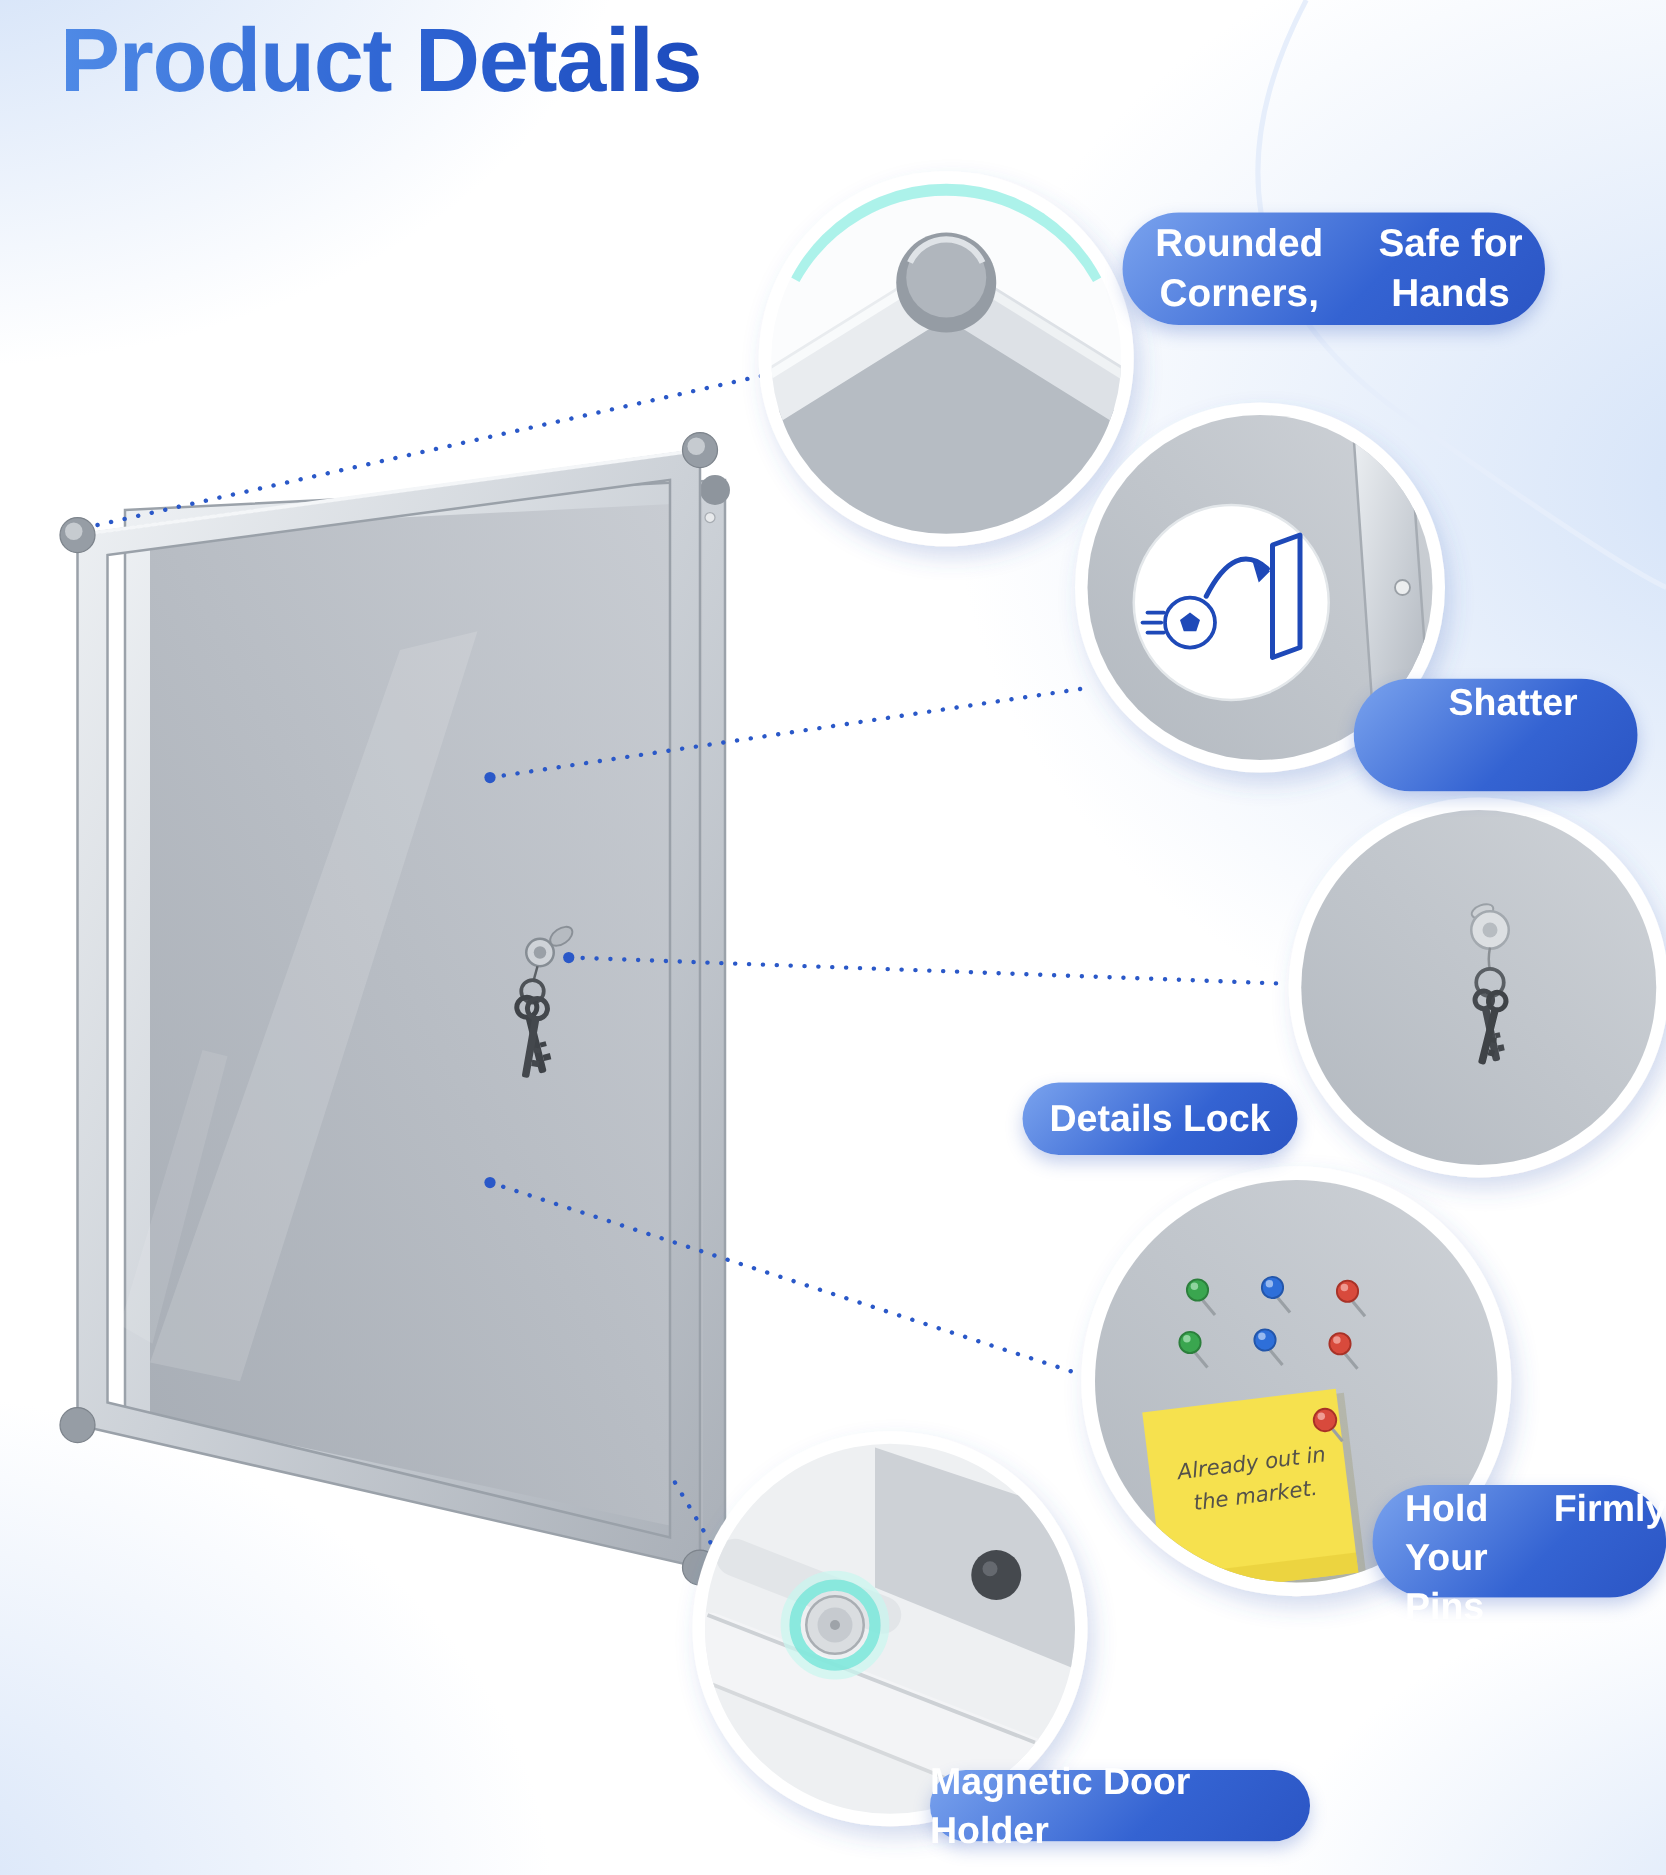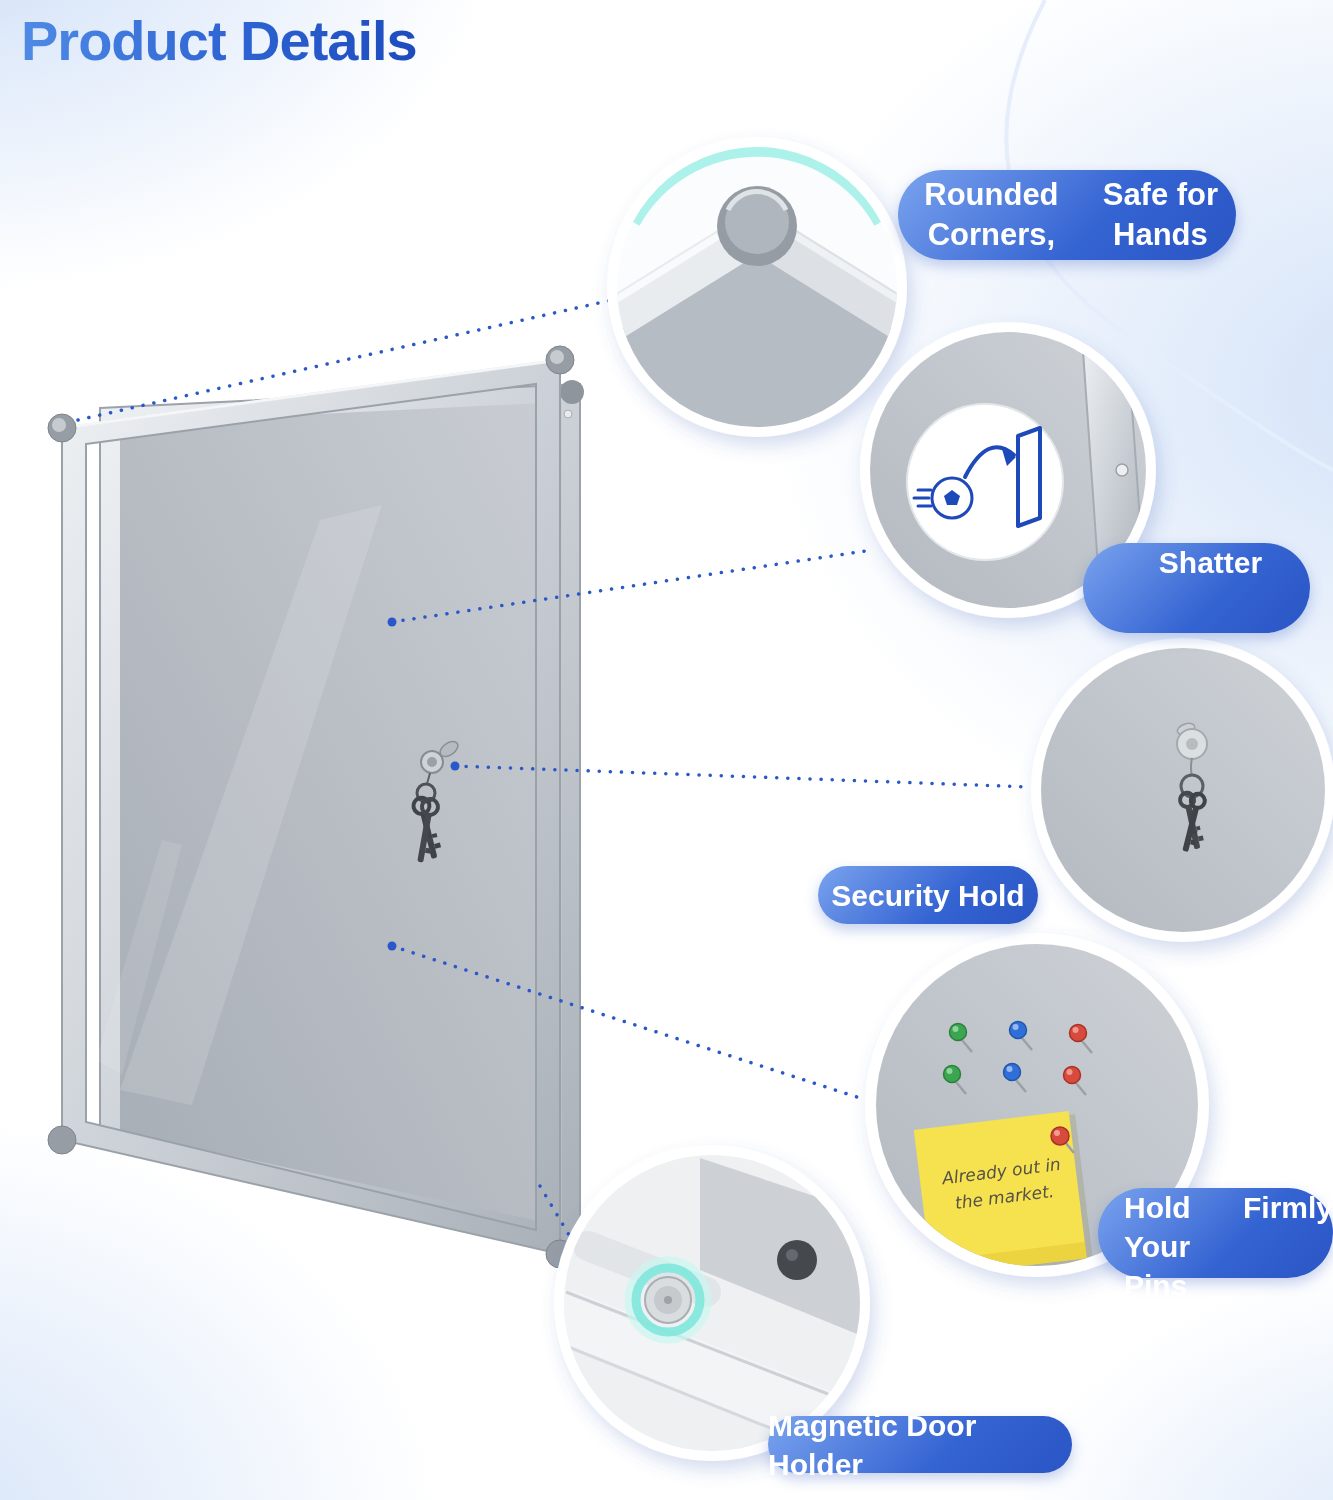--- a/index.html
+++ b/index.html
@@ -7,42 +7,42 @@
     position:relative;width:1333px;height:1500px;overflow:hidden;
     font-family:"Liberation Sans",sans-serif;
     background:
       radial-gradient(900px 620px at -4% -6%, #cddef7 0%, rgba(255,255,255,0) 62%),
       radial-gradient(1250px 950px at 106% 26%, #d3e2f8 0%, rgba(255,255,255,0) 52%),
       radial-gradient(1000px 760px at -8% 102%, #d5e3f8 0%, rgba(255,255,255,0) 55%),
       radial-gradient(760px 520px at 108% 104%, #d9e6f9 0%, rgba(255,255,255,0) 58%),
       #ffffff;
   }
   .page-title{
-    position:absolute;left:21px;top:8px;z-index:5;
-    font-size:56px;font-weight:700;letter-spacing:-1px;
+    position:absolute;left:48px;top:8px;z-index:5;
+    font-size:72px;font-weight:700;letter-spacing:-1px;
     color:#2a5ecf;
     background:linear-gradient(90deg,#4f8ae6 0%,#2d63d2 55%,#1d4bbd 100%);
     -webkit-background-clip:text;background-clip:text;
     -webkit-text-fill-color:transparent;
   }
   .art{position:absolute;left:0;top:0;z-index:2;}
   .pill{
     position:absolute;z-index:6;
     background:linear-gradient(135deg,#7aa3ee 0%,#3463d2 60%,#2b55c4 100%);
     color:#ffffff;font-weight:700;border-radius:999px;
     display:flex;flex-direction:row;justify-content:center;align-items:center;
     box-shadow:0 6px 14px rgba(47,86,190,.28);
     line-height:1.3;
   }
   .pill span{display:block;}
   .pill-rounded{left:898px;top:170px;width:338px;height:90px;font-size:31px;text-align:center;}
   .pill-shatter{left:1083px;top:543px;width:227px;height:90px;font-size:30px;align-items:flex-start;padding-left:28px;box-sizing:border-box;}
   .pill-security{left:818px;top:866px;width:220px;height:58px;font-size:30px;}
   .pill-pins{left:1098px;top:1172px;width:235px;height:90px;font-size:30px;align-items:flex-start;padding-left:26px;box-sizing:border-box;margin-top:16px;}
-  .pill-magnetic{left:768px;top:1416px;width:304px;height:57px;font-size:30px;}
+  .pill-magnetic{left:744px;top:1416px;width:304px;height:57px;font-size:30px;}
   .note-text{
     position:absolute;left:928px;top:1158px;width:150px;z-index:6;
     transform:rotate(-7deg);
     font-family:"DejaVu Sans",sans-serif;font-style:italic;
     font-size:17px;line-height:1.55;color:#55524a;text-align:center;
   }
 </style>
 </head>
 <body>
 
@@ -276,21 +276,21 @@
   <div class="pill pill-rounded">
     <span>Rounded Corners,</span>
     <span>Safe for Hands</span>
   </div>
 
   <div class="pill pill-shatter">
     <span>Shatter</span>
   </div>
 
   <div class="pill pill-security">
-    <span>Security Hold</span>
+    <span>Details Lock</span>
   </div>
 
   <div class="pill pill-pins">
     <span>Hold Your Pins</span>
     <span>Firmly</span>
   </div>
 
   <div class="pill pill-magnetic">
     <span>Magnetic Door Holder</span>
   </div>

